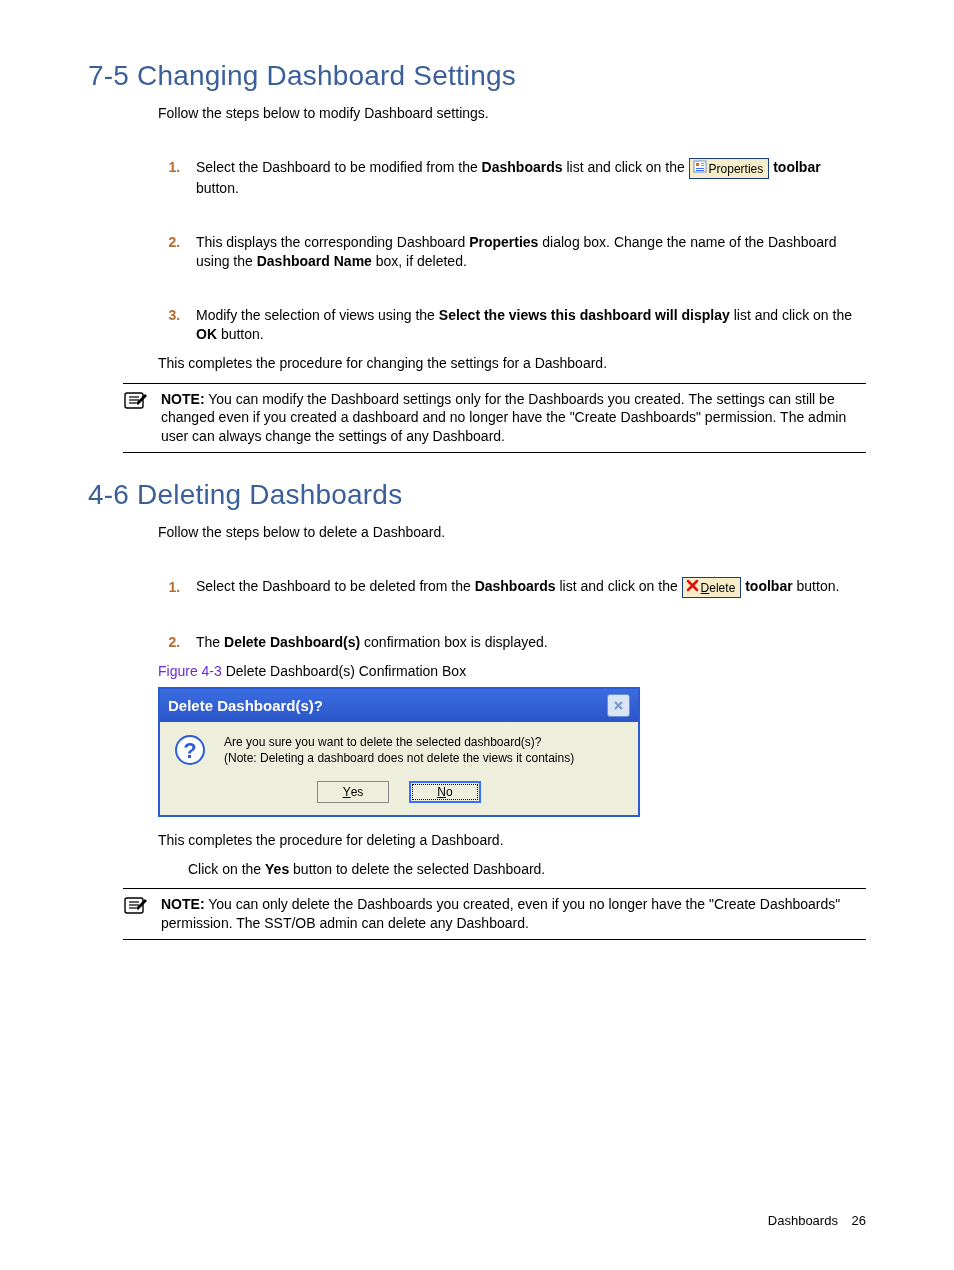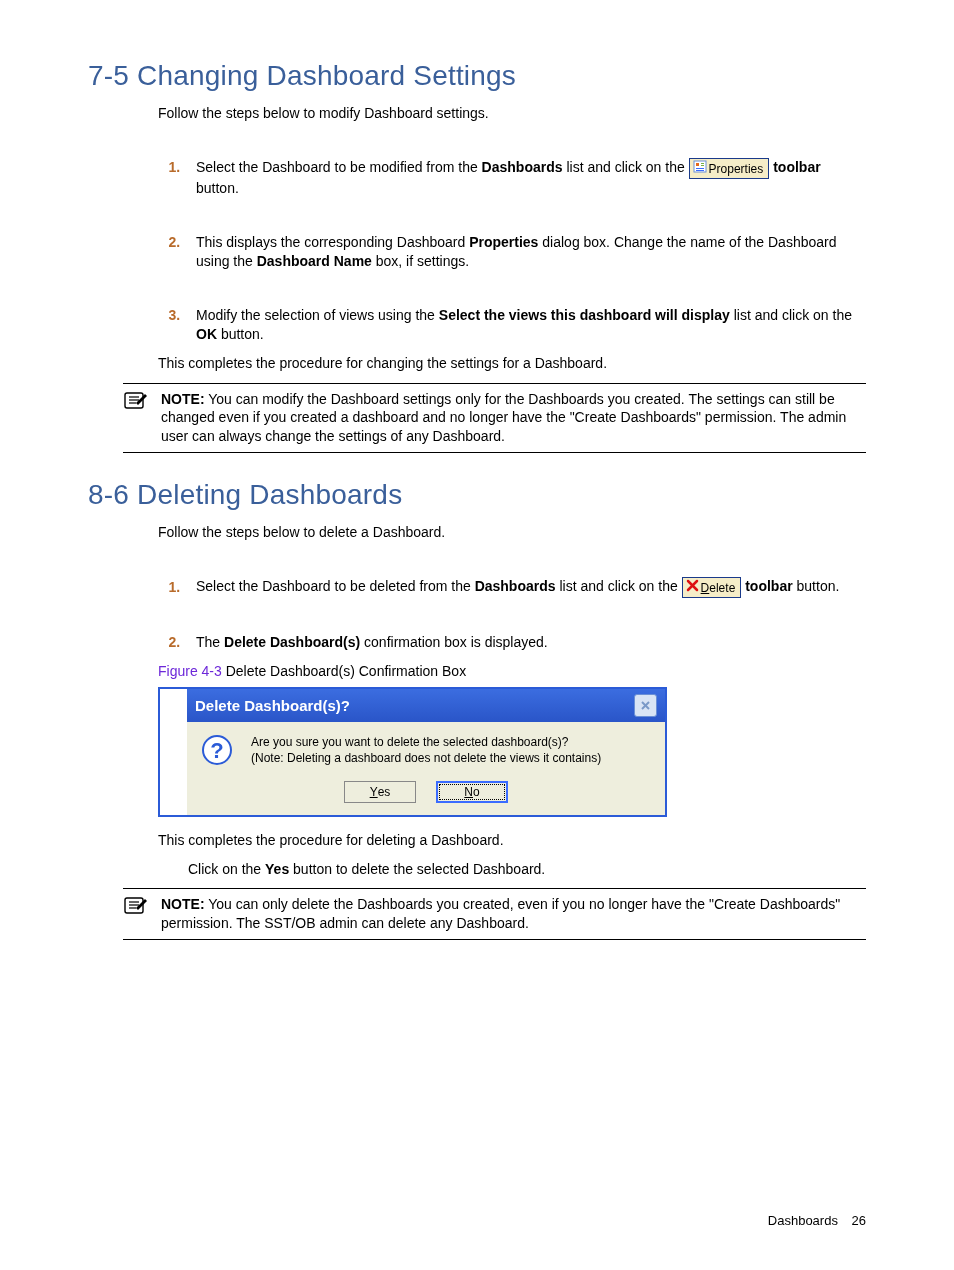--- a/index.html
+++ b/index.html
@@ -89,21 +89,20 @@
     font-size: 14px;
   }
   .dialog-wrap {
     margin-left: 70px;
   }
   .dialog {
     width: 478px;
     border: 2px solid #2b5bd7;
     font-family: Tahoma, Arial, sans-serif;
     font-size: 12px;
-    padding-left: 27px;
   }
   .dialog-title {
     background: linear-gradient(#3b6de0, #2a55c8);
     color: #fff;
     padding: 5px 8px;
     font-size: 15px;
     font-weight: bold;
     display: flex;
     justify-content: space-between;
     align-items: center;
@@ -183,21 +182,21 @@
               <rect x="1" y="1" width="12" height="11" fill="#fff" stroke="#6a8fd6"></rect>
               <rect x="3" y="3" width="3" height="3" fill="#e46a1f"></rect>
               <rect x="8" y="3" width="3" height="1" fill="#76b043"></rect>
               <rect x="8" y="5" width="3" height="1" fill="#76b043"></rect>
               <rect x="3" y="8" width="8" height="1" fill="#3a6cff"></rect>
               <rect x="3" y="10" width="8" height="1" fill="#3a6cff"></rect>
             </svg></span><span class="ib-text">Properties</span></span>
       <span class="bold">toolbar</span><span> button.</span>
     </li>
     <li>
-      <span>This displays the corresponding Dashboard </span><span class="bold">Properties</span><span> dialog box.  Change the name of the Dashboard using the </span><span class="bold">Dashboard Name</span><span> box, if settings.</span>
+      <span>This displays the corresponding Dashboard </span><span class="bold">Properties</span><span> dialog box.  Change the name of the Dashboard using the </span><span class="bold">Dashboard Name</span><span> box, if deleted.</span>
     </li>
     <li>
       <span>Modify the selection of views using the </span><span class="bold">Select the views this dashboard will display</span><span> list and click on the </span><span class="bold">OK</span><span> button.</span>
     </li>
   </ol>
 
   <p>This completes the procedure for changing the settings for a Dashboard.</p>
 </div>
 
 <div class="note-block">
@@ -208,21 +207,21 @@
       <line x1="6" y1="9" x2="16" y2="9" stroke="#000" stroke-width="1.2"></line>
       <line x1="6" y1="12" x2="13" y2="12" stroke="#000" stroke-width="1.2"></line>
       <path d="M15 14 L24 5 L22 3 L13 12 Z" fill="#000"></path>
     </svg>
   </span>
   <span class="note-text">
     <span class="bold">NOTE:</span><span>  You can modify the Dashboard settings only for the Dashboards you created.  The settings can still be changed even if you created a dashboard and no longer have the "Create Dashboards" permission.  The admin user can always change the settings of any Dashboard.</span>
   </span>
 </div>
 
-<h2 style="margin-top:26px;">8-6 Deleting Dashboards</h2>
+<h2 style="margin-top:26px;">4-6 Deleting Dashboards</h2>
 
 <div class="body-indent">
   <p>Follow the steps below to delete a Dashboard.</p>
 
   <ol>
     <li>
       <span>Select the Dashboard to be deleted from the </span><span class="bold">Dashboards</span><span> list and click on the </span><span class="inline-button"><span class="ib-icon"><svg width="13" height="13" viewBox="0 0 13 13">
               <line x1="2" y1="2" x2="11" y2="11" stroke="#d11" stroke-width="2.5" stroke-linecap="round"></line>
               <line x1="11" y1="2" x2="2" y2="11" stroke="#d11" stroke-width="2.5" stroke-linecap="round"></line>
             </svg></span><span class="ib-text"><u>D</u>elete</span></span>

